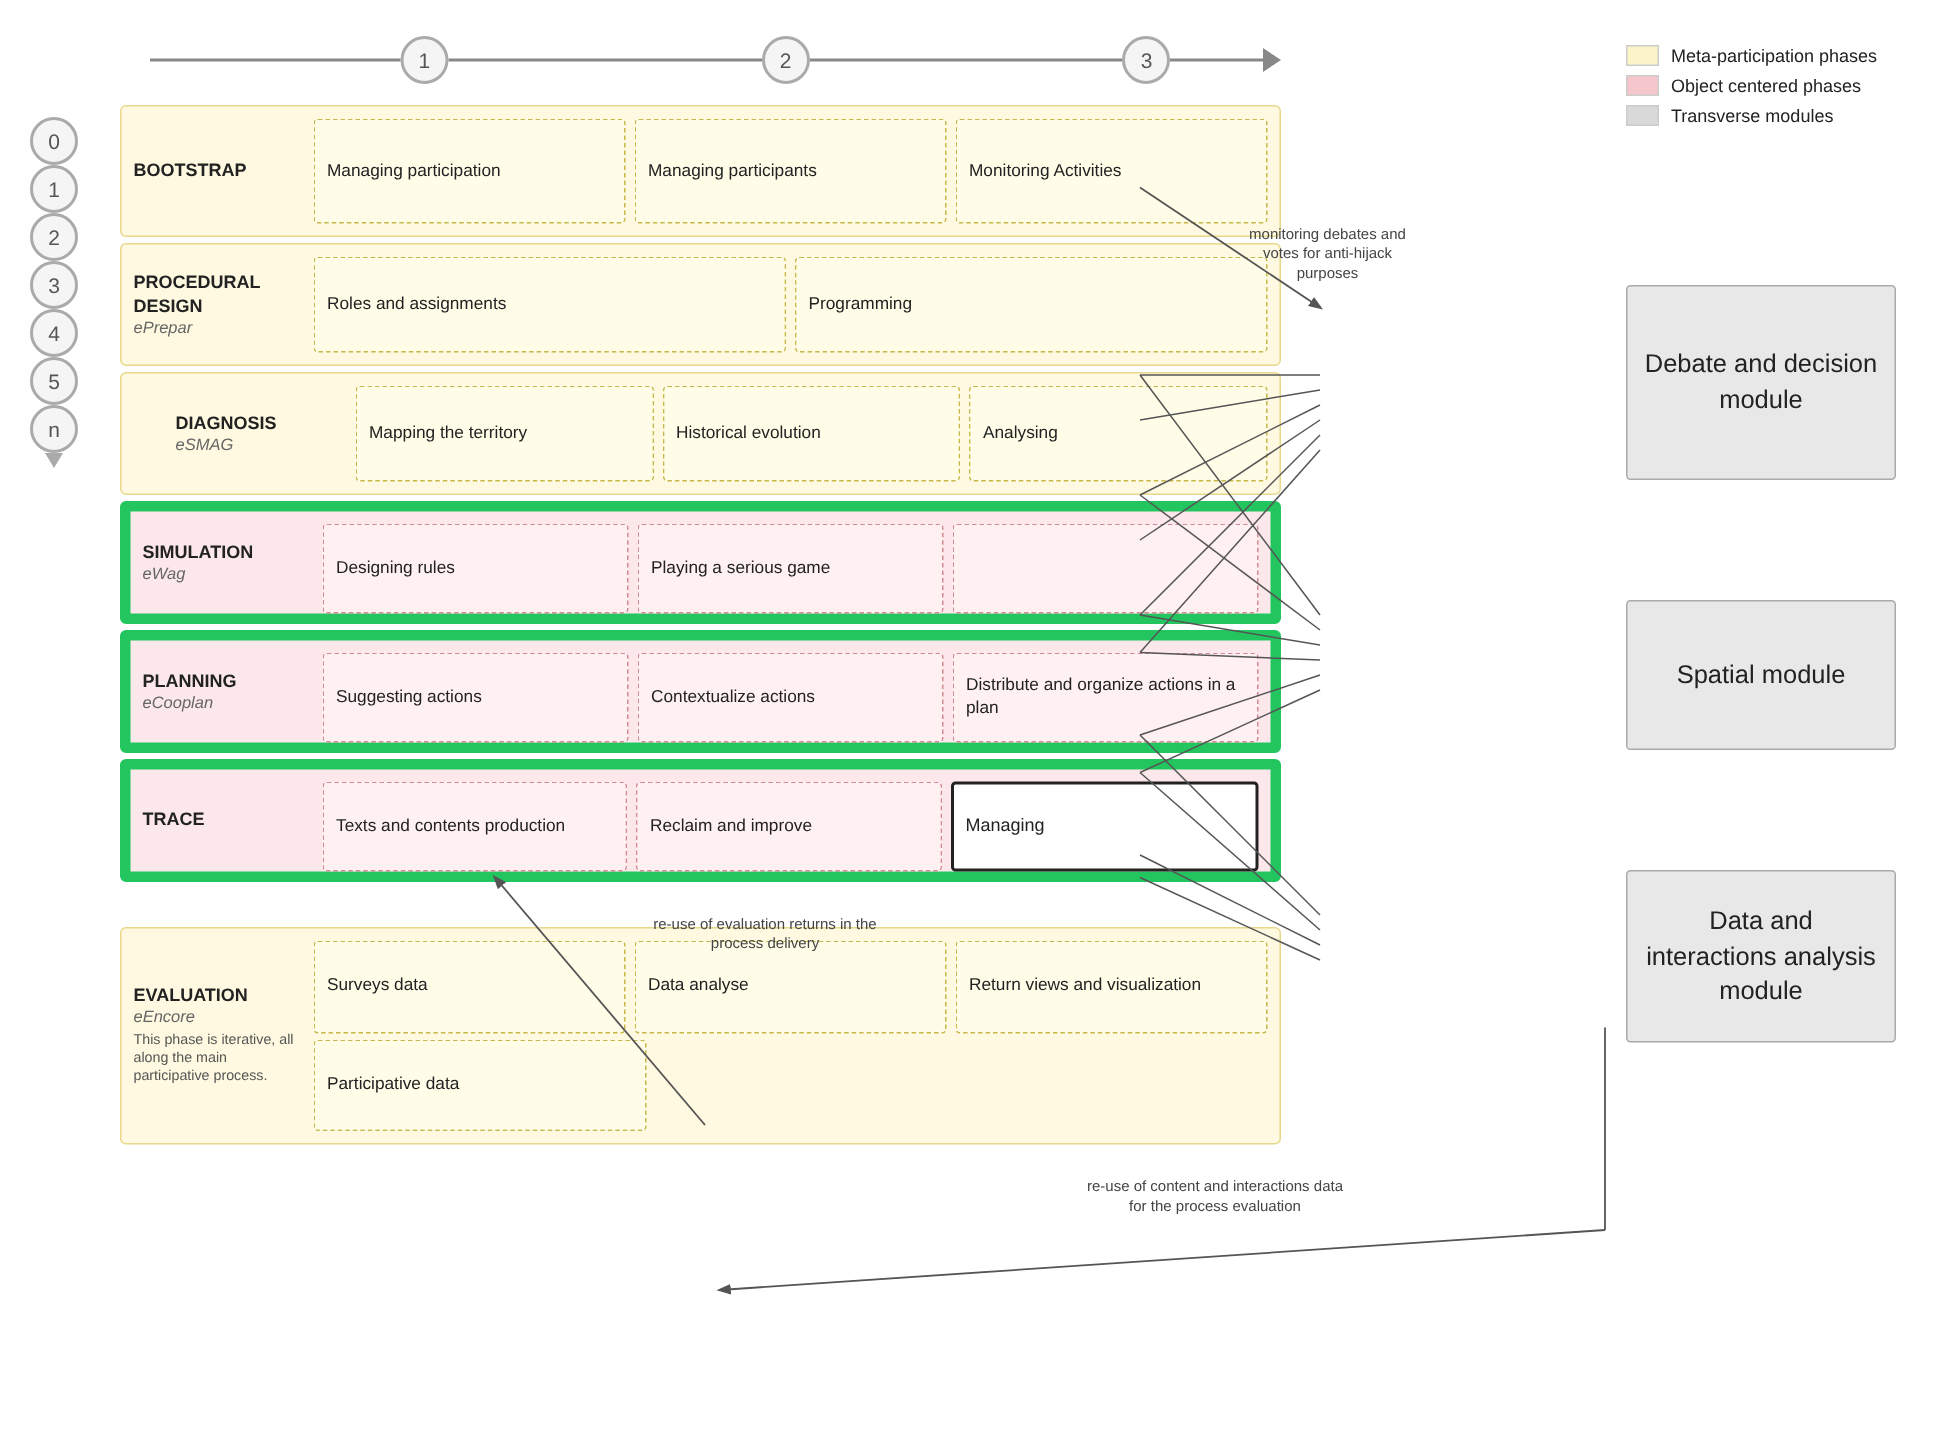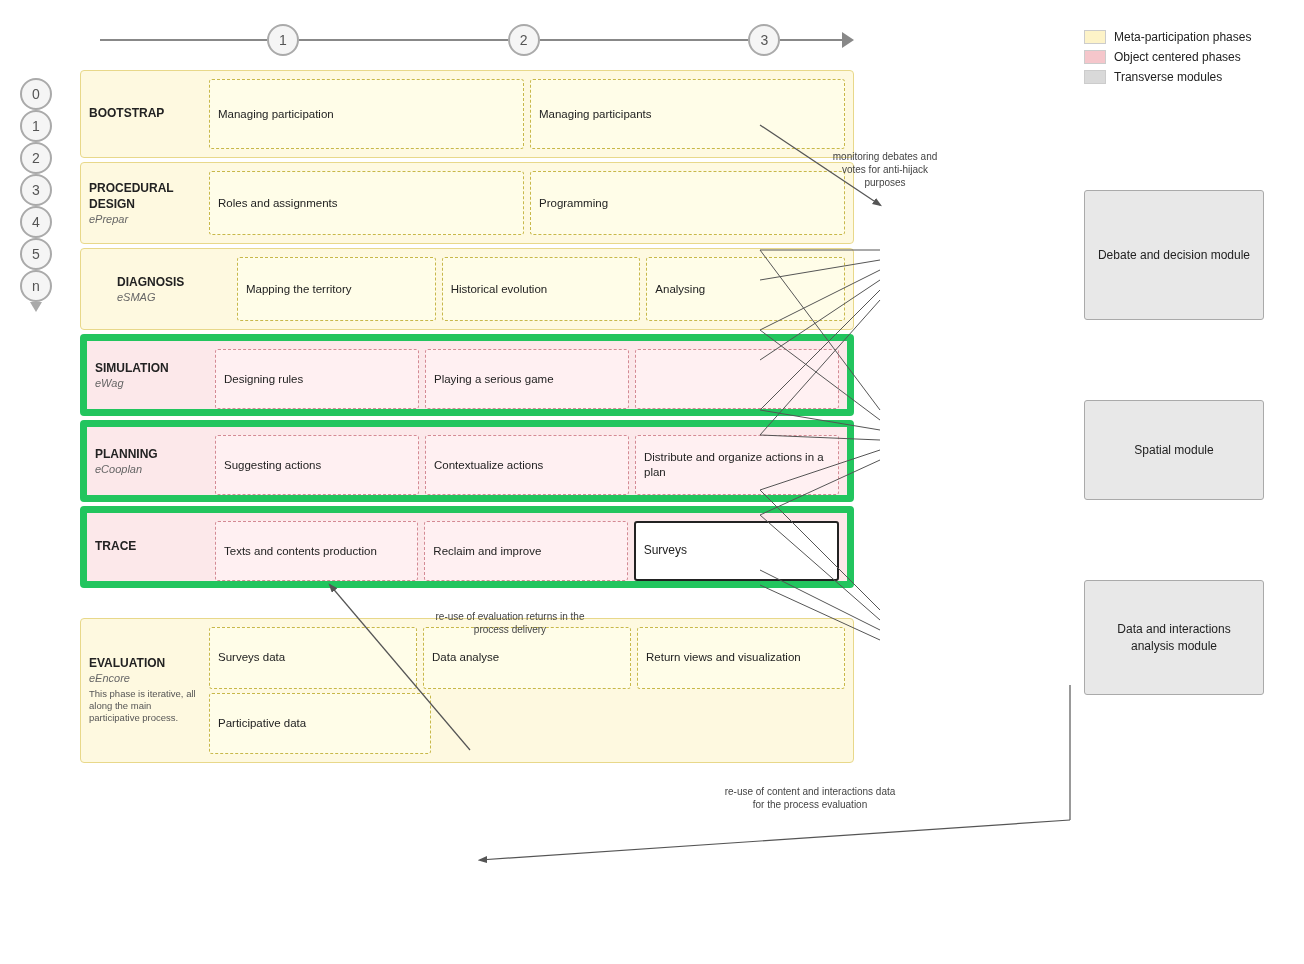--- a/index.html
+++ b/index.html
@@ -191,21 +191,21 @@
       top: 50px;
       right: 20px;
       width: 180px;
     }
     .module-box {
       border: 1.5px solid #aaa;
       background: #e8e8e8;
       padding: 12px 10px;
       border-radius: 3px;
       text-align: center;
-      font-size: 12px;
+      font-size: 17px;
       line-height: 1.4;
     }
 
     
     .arrows-svg {
       position: absolute;
       top: 0;
       left: 0;
       width: 100%;
       height: 100%;
@@ -287,20 +287,23 @@
       <div class="section-title">
         <span class="section-title-bold">BOOTSTRAP</span>
       </div>
       <div class="cells-row">
         <div class="cell cell-yellow">
           <span>Managing participation</span>
         </div>
         <div class="cell cell-yellow">
           <span>Managing participants</span>
         </div>
+        <div class="cell cell-yellow">
+          <span>Monitoring Activities</span>
+        </div>
       </div>
     </div>
 
     <div class="phase-section section-yellow" style="height:82px;margin-top:2px;">
       <div class="section-title">
         <span class="section-title-bold">PROCEDURAL DESIGN</span>
         <span class="section-title-sub">ePrepar</span>
       </div>
       <div class="cells-row">
         <div class="cell cell-yellow">
@@ -369,21 +372,21 @@
         <span class="section-title-bold">TRACE</span>
       </div>
       <div class="cells-row">
         <div class="cell cell-pink">
           <span>Texts and contents production</span>
         </div>
         <div class="cell cell-pink">
           <span>Reclaim and improve</span>
         </div>
         <div class="cell cell-bold">
-          <span>Surveys</span>
+          <span>Managing</span>
         </div>
       </div>
     </div>
 
     <div class="phase-section section-yellow" style="height:145px;margin-top:30px;">
       <div class="section-title">
         <span class="section-title-bold">EVALUATION</span>
         <span class="section-title-sub">eEncore</span>
         <span class="section-title-note">This phase is iterative, all along the main participative process.</span>
       </div>

